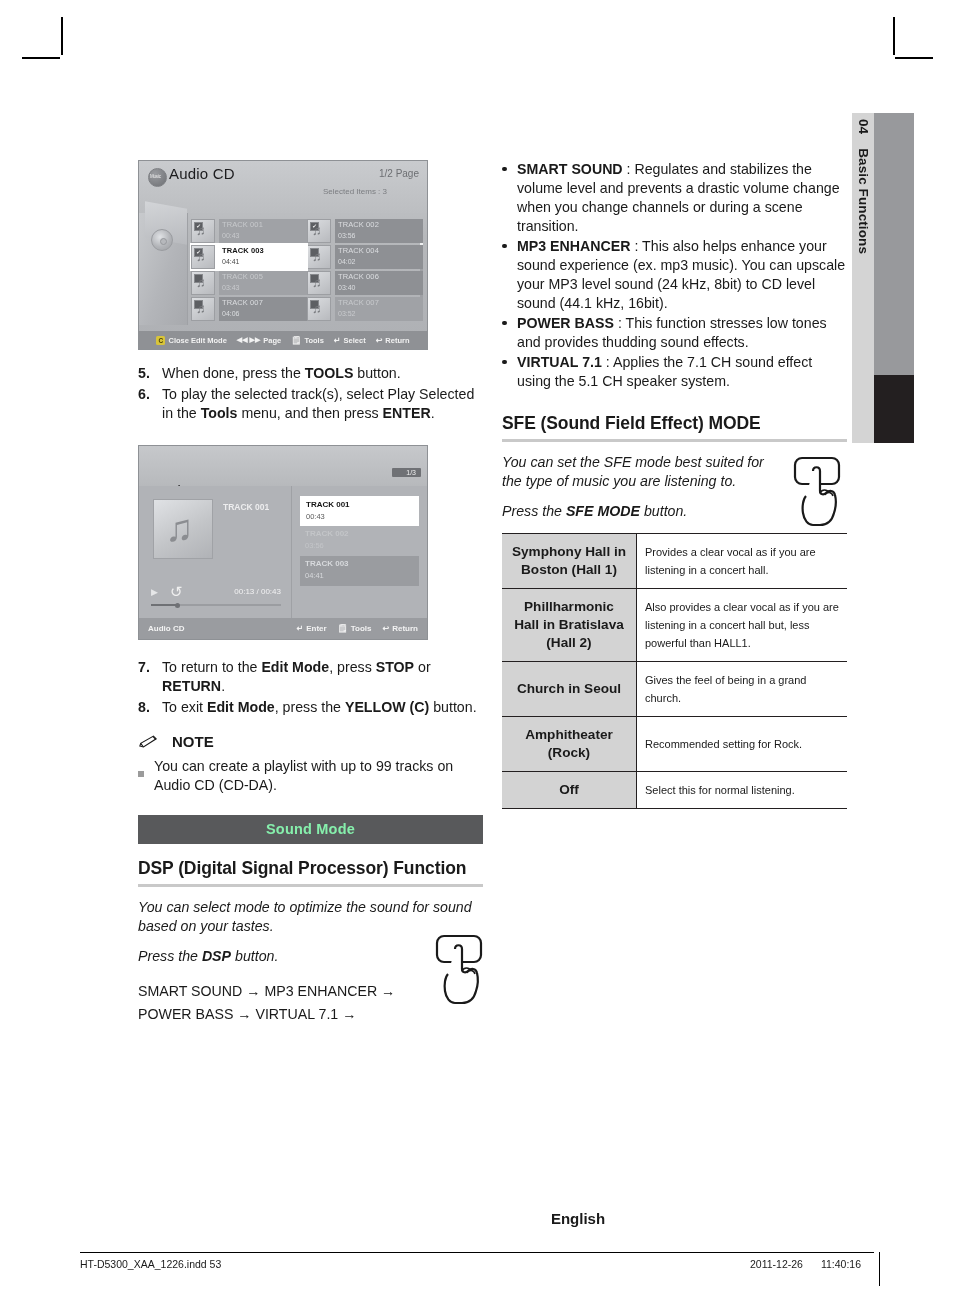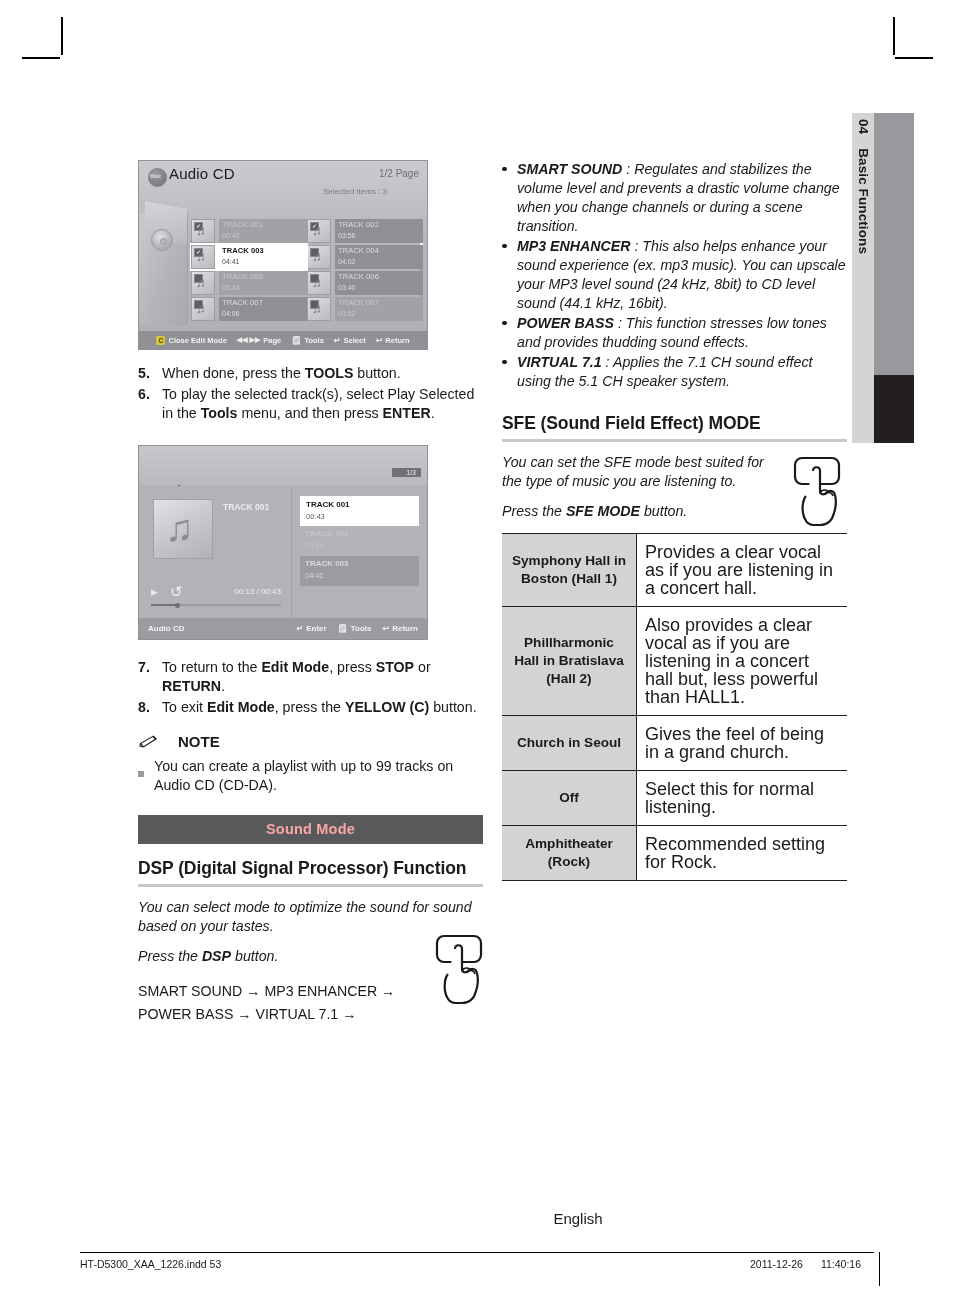--- a/index.html
+++ b/index.html
@@ -245,80 +245,80 @@
   .mus-foot .acts .grp { display:flex; align-items:center; gap:3px; }
 
   
   .steps { margin-top: 14px; }
   .step { display: flex; font-size: 14.2px; line-height: 19px; margin-bottom: 2px; }
   .step .n { width: 24px; flex: 0 0 24px; font-weight: bold; text-align: left; }
   .step .txt { flex: 1; }
   b, strong { font-weight: bold; }
 
   .note-block { margin-top: 16px; }
-  .note-head { display:flex; align-items:center; gap:20px; font-size:15px; font-weight:bold; }
+  .note-head { display:flex; align-items:center; gap:14px; font-size:15px; font-weight:bold; }
   .pencil { width:20px; height:14px; display:inline-block; }
   .note-item { display:flex; margin-top:7px; font-size:14.2px; line-height:19px; }
   .note-item .bullet {
     width: 16px; flex:0 0 16px; padding-top:6px;
   }
   .note-item .bullet i {
     display:inline-block; width:6px;height:6px;background:#9b9b9b;
   }
 
   .section-bar {
     margin-top: 20px;
     background: #58595b;
-    color: #fca5a5;
+    color: #86efac;
     font-size: 14.5px;
     font-weight: bold;
     text-align: center;
     padding: 6px 0 7px;
     letter-spacing: .2px;
   }
   h2.heading {
     font-size: 17.5px;
     font-weight: bold;
     margin: 14px 0 0 0;
     letter-spacing: -.1px;
   }
   .heading-rule { height: 2.5px; background: #c9c9c9; margin-top: 5px; }
   p.para { font-size: 14.2px; line-height: 19px; margin: 11px 0 0 0; font-style: italic; }
 
   .chain { font-size: 14.2px; line-height: 23px; margin-top: 14px; }
   .bullets { margin: 0; padding: 0; list-style: none; }
   .blt { display:flex; font-size:14.2px; line-height:19px; margin-bottom: 1px; }
   .blt .dot { width: 15px; flex:0 0 15px; }
   .blt .dot i { display:inline-block; width:4.5px;height:4.5px;border-radius:50%;background:#1a1a1a; position:relative; top:-3px;}
-  .blt .txt { flex:1;font-style:italic; }
+  .blt .txt { flex:1; }
 
   
   table.sfe {
     margin-top: 12px;
     border-collapse: collapse;
     width: 345px;
     table-layout: fixed;
   }
   table.sfe td { border-bottom: 1.6px solid #231f20; padding: 9px 8px; vertical-align: middle; }
   table.sfe tr:first-child td { border-top: 1.6px solid #231f20; }
   table.sfe td.lbl {
     width: 118px;
     background: #d3d3d3;
     text-align: center;
     font-weight: bold;
     font-size: 13.6px;
     line-height: 18px;
     border-right: 1.6px solid #231f20;
   }
-  table.sfe td.desc { font-size: 18px; line-height: 18px; }
+  table.sfe td.desc { font-size: 11px; line-height: 18px; }
 
   
   .footer-en {
     position:absolute; left:0; top:1210px; width:870px;
-    text-align:center; font-size:15px;
+    text-align:center; font-size:15px;font-weight:bold;
   }
   .footer-en span { position: relative; left: 143px; }
   .footer-rule { position:absolute; left:80px; top:1252px; width:794px; height:1px; background:#000; }
   .footer-line {
     position:absolute; top:1258px; width:954px; font-size:10.5px; color:#1a1a1a;
   }
   .footer-left { position:absolute; left: 80px; }
   .footer-right { position:absolute; left: 750px; display:flex; gap:18px; }
   .footer-tick { position:absolute; left:879px; top:1252px; width:1px; height:34px; background:#000; }
 </style>
@@ -620,26 +620,26 @@
         </tr>
         <tr>
           <td class="lbl">Phillharmonic Hall in Bratislava (Hall 2)</td>
           <td class="desc">Also provides a clear vocal as if you are listening in a concert hall but, less powerful than HALL1.</td>
         </tr>
         <tr>
           <td class="lbl">Church in Seoul</td>
           <td class="desc">Gives the feel of being in a grand church.</td>
         </tr>
         <tr>
+          <td class="lbl">Amphitheater (Rock)</td>
+          <td class="desc">Recommended setting for Rock.</td>
+        </tr>
+        <tr>
           <td class="lbl">Off</td>
           <td class="desc">Select this for normal listening.</td>
-        </tr>
-        <tr>
-          <td class="lbl">Amphitheater (Rock)</td>
-          <td class="desc">Recommended setting for Rock.</td>
         </tr>
       </tbody>
   </table>
 </div>
 
 <div class="footer-en">
   <span>English</span>
 </div>
 <div class="footer-rule"></div>
 <div class="footer-line">

